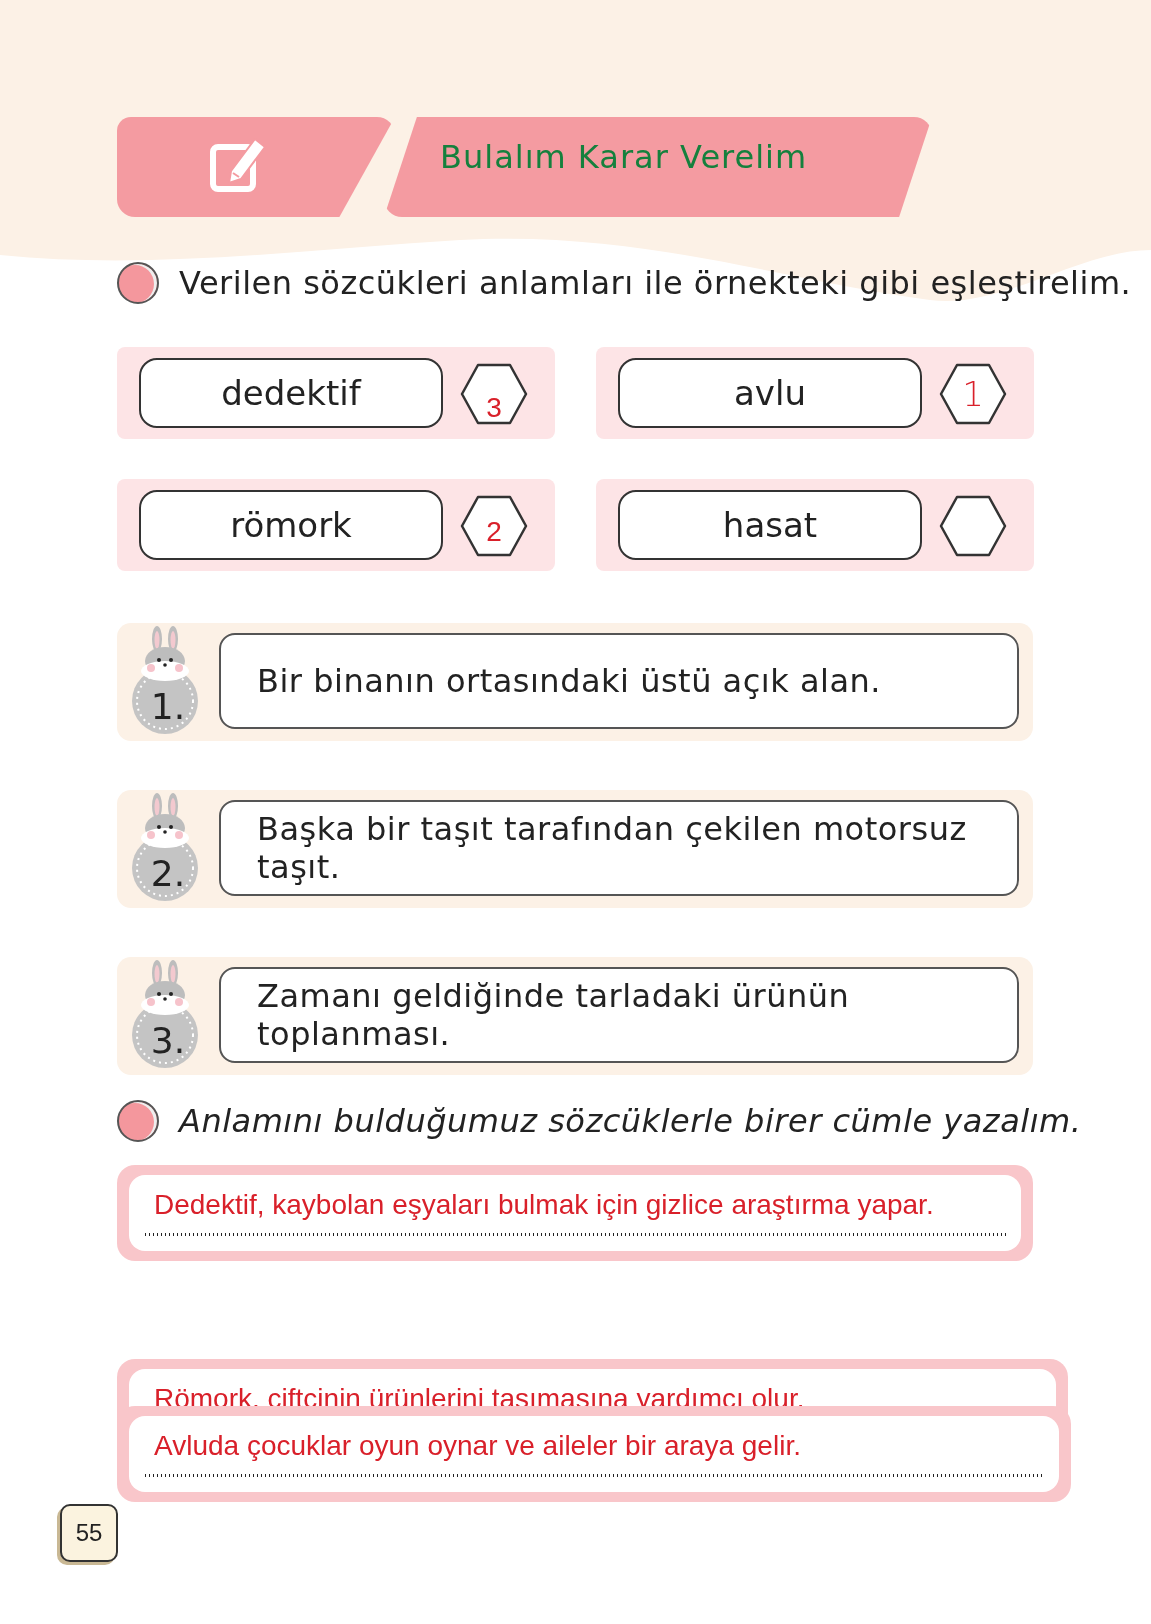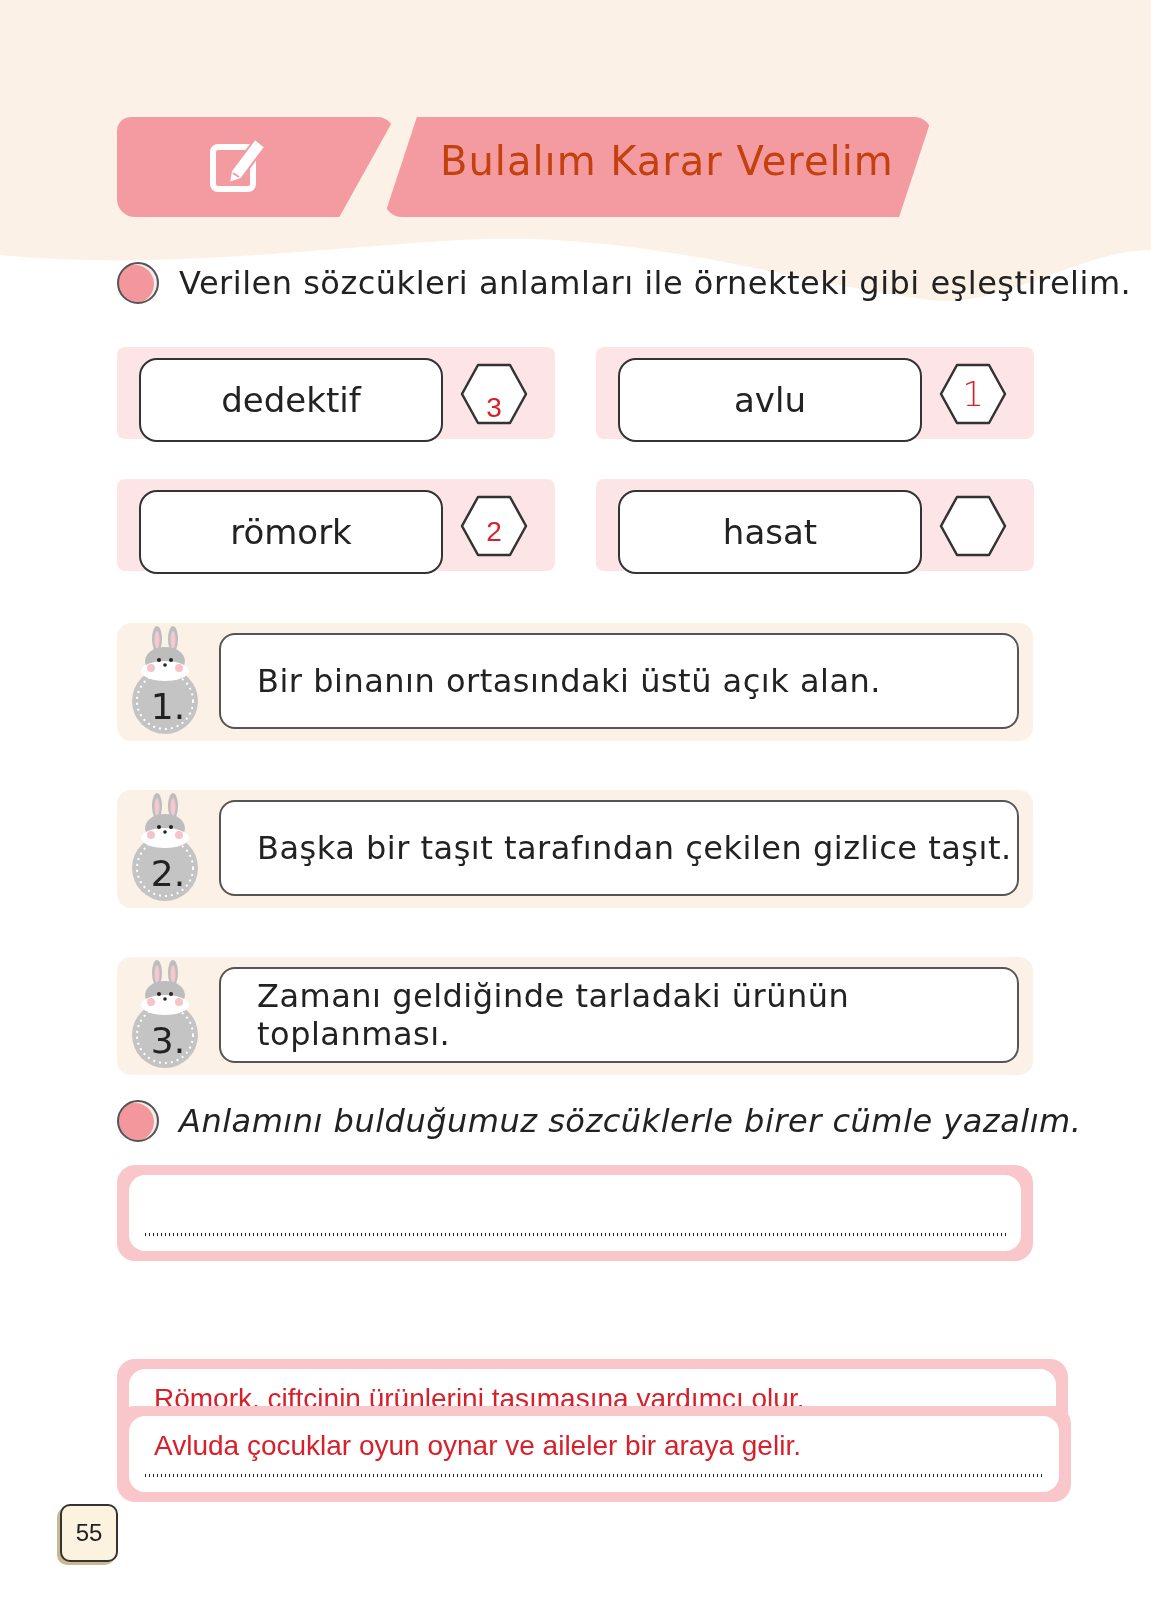--- a/index.html
+++ b/index.html
@@ -16,38 +16,38 @@
     background:#f49ba1; border-radius:14px 18px 22px 18px;
     clip-path: polygon(0 0, 100% 0, 80% 100%, 0 100%);
   }
   .header-icon-tab svg { position:absolute; left:92px; top:16px; }
   .header-title-tab {
     position:absolute; left:384px; top:117px; width:548px; height:100px;
     background:#f49ba1; border-radius:18px;
     clip-path: polygon(6% 0, 100% 0, 94% 100%, 0 100%);
   }
   .header-title {
-    position:absolute; left:440px; top:138px; color:#c2410c;
-    font-size:40px; letter-spacing:1px; font-family:"DejaVu Sans", sans-serif;
+    position:absolute; left:440px; top:138px; color:#15803d;
+    font-size:32px; letter-spacing:1px; font-family:"DejaVu Sans", sans-serif;
     font-weight:normal;
   }
   .instruction {
     position:absolute; left:117px; display:flex; align-items:center;
     font-size:32px; color:#222; letter-spacing:0.5px;
   }
   .bullet {
     width:38px; height:38px; border-radius:50%; background:#f4979d;
     border:2px solid #555; box-shadow:-3px 1px 0 #eee inset; margin-right:20px;
     flex:none;
   }
   .word-card {
     position:absolute; width:438px; height:92px; background:#fde4e6; border-radius:8px;
   }
   .word-box {
-    position:absolute; left:22px; top:11px; width:304px; height:84px;
+    position:absolute; left:22px; top:11px; width:304px; height:70px;
     border:2.5px solid #333; border-radius:18px; background:#fff; box-sizing:border-box;
     display:flex; align-items:center; justify-content:center;
     font-size:34px; color:#222;
   }
   .hex {
     position:absolute; left:343px; top:16px; width:68px; height:62px;
   }
   .hex svg { position:absolute; left:0; top:0; }
   .hex-num {
     position:absolute; left:0; top:0; width:68px; height:62px;
@@ -187,21 +187,21 @@
       <ellipse cx="34" cy="38" rx="20" ry="14" fill="#bdbdbd"></ellipse>
       <ellipse cx="34" cy="48" rx="24" ry="10" fill="#fff"></ellipse>
       <circle cx="20" cy="45" r="4" fill="#f6c3cb"></circle>
         <circle cx="48" cy="45" r="4" fill="#f6c3cb"></circle>
       <circle cx="28" cy="37" r="2" fill="#222"></circle>
         <circle cx="40" cy="37" r="2" fill="#222"></circle>
       <circle cx="34" cy="42" r="1.8" fill="#222"></circle>
     </svg>
     <div class="bunny-num">2.</div>
   </div>
-  <div class="def-box">Başka bir taşıt tarafından çekilen gizlice taşıt.</div>
+  <div class="def-box">Başka bir taşıt tarafından çekilen motorsuz taşıt.</div>
 </div>
 
 <div class="def-row" style="top:957px;">
   <div class="bunny">
     <svg width="70" height="118" viewBox="0 0 70 118">
       <circle cx="34" cy="78" r="33" fill="#c4c4c4"></circle>
       <circle cx="34" cy="78" r="28" fill="none" stroke="#fff" stroke-width="2" stroke-dasharray="2 4"></circle>
       <ellipse cx="26" cy="16" rx="5" ry="13" fill="#bdbdbd"></ellipse>
         <ellipse cx="26" cy="17" rx="2.5" ry="9" fill="#f3c9cf"></ellipse>
       <ellipse cx="42" cy="16" rx="5" ry="13" fill="#bdbdbd"></ellipse>
@@ -219,20 +219,21 @@
   <div class="def-box">Zamanı geldiğinde tarladaki ürünün toplanması.</div>
 </div>
 
 <div class="instruction" style="top:1100px;font-style:italic;">
   <span class="bullet"></span>
   <span>Anlamını bulduğumuz sözcüklerle birer cümle yazalım.</span>
 </div>
 
 <div class="sentence-card" style="top:1165px;">
   <div class="sentence-inner">
+    <div class="sentence-text">Dedektif, kaybolan eşyaları bulmak için gizlice araştırma yapar.</div>
     <div class="dots"></div>
   </div>
 </div>
 <div class="sentence-card" style="top:1359px;padding-left:35px;">
   <div class="sentence-inner">
     <div class="sentence-text">Römork, çiftçinin ürünlerini taşımasına yardımcı olur.</div>
     <div class="dots"></div>
   </div>
 </div>
 <div class="sentence-card" style="top:1406px;padding-left:38px;">

